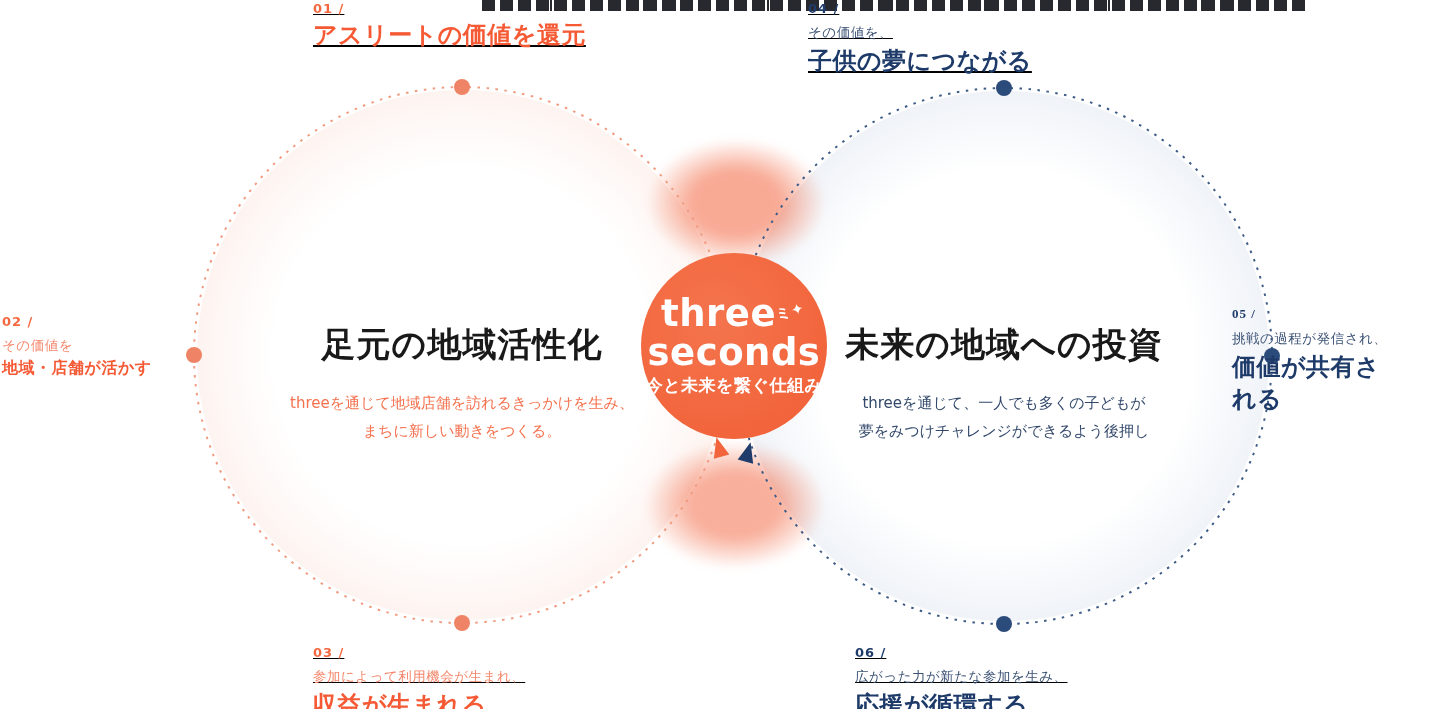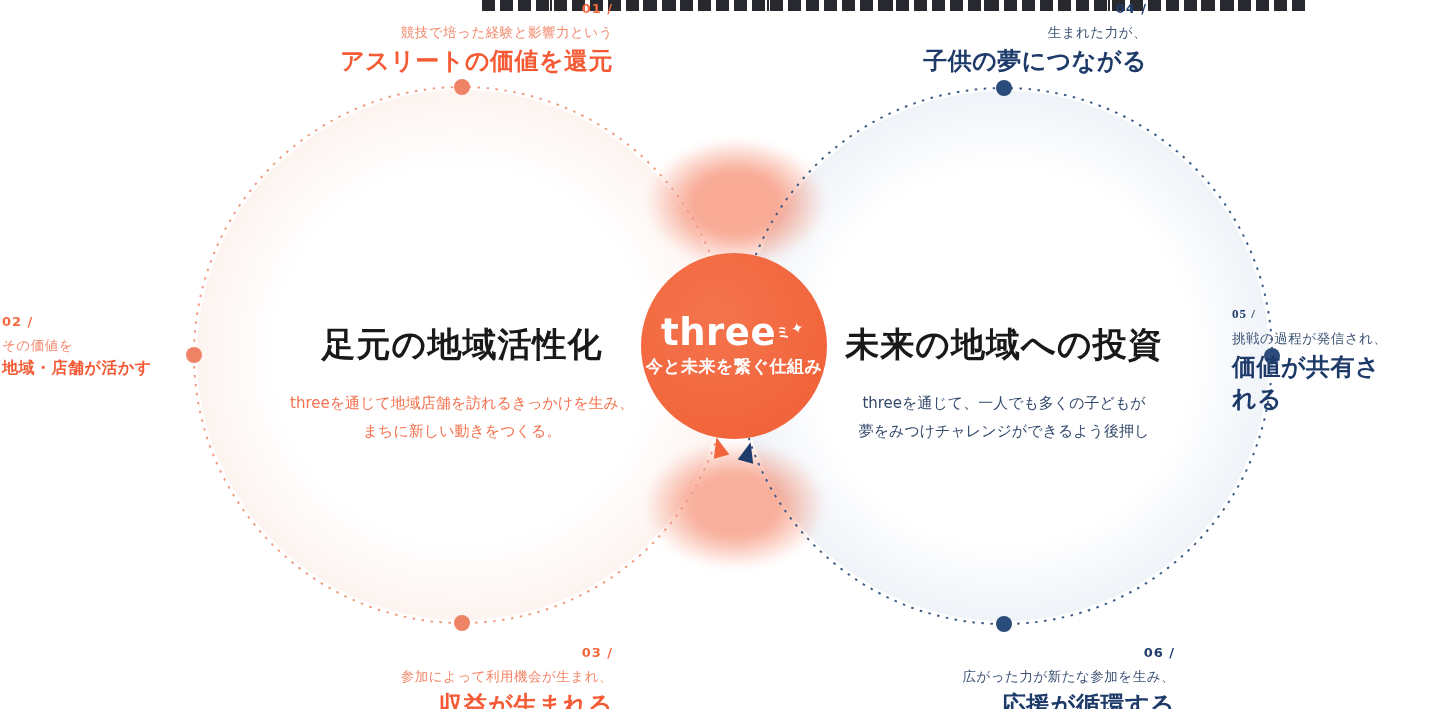--- a/index.html
+++ b/index.html
@@ -43,21 +43,21 @@
   .logo-mark{display:inline-block;font-size:15px;font-weight:700;transform:rotate(-14deg) translateY(-10px);margin-left:2px;}
   .logo-tagline{font-size:17px;font-weight:700;margin-top:2px;letter-spacing:.5px;}
   
   .circle-text{position:absolute;width:530px;text-align:center;z-index:5;}
   .circle-heading{font-size:34px;font-weight:700;color:#191919;letter-spacing:1px;}
   .circle-desc{margin-top:22px;font-size:15px;line-height:1.85;}
   .desc-left{color:#f4714e;}
   .desc-right{color:#33496b;}
   
   .step{position:absolute;z-index:7;}
-  .step-center{text-align:right;}
+  .step-center{text-align:left;text-decoration:underline;}
   .step-num{font-size:13px;font-weight:700;letter-spacing:1px;}
   .step-line{font-size:13.5px;margin-top:8px;letter-spacing:.5px;}
   .step-title{font-size:24px;font-weight:700;margin-top:3px;letter-spacing:.5px;}
   .step-orange .step-num{color:#f4683f;}
   .step-orange .step-line{color:#f4876b;}
   .step-orange .step-title{color:#f55a35;}
   .step-navy .step-num{color:#1f3c6b;}
   .step-navy .step-line{color:#3d5375;}
   .step-navy .step-title{color:#1d3a69;}
   .step-left-edge .step-title{font-size:16px;}
@@ -85,20 +85,21 @@
 
     <polygon points="711,457 719,437 727,457" fill="#F2653C" transform="rotate(-15 719 447)"></polygon>
     <polygon points="740,462 748,442 756,462" fill="#1F3C6B" transform="rotate(15 748 452)"></polygon>
   </svg>
 
   <div class="blob blob-top"></div>
   <div class="blob blob-bottom"></div>
 
   <div class="logo">
     <div class="logo-word"><span>three</span><span class="logo-mark">ミ✦</span></div>
+    <div class="logo-word">seconds</div>
     <div class="logo-tagline">今と未来を繋ぐ仕組み</div>
   </div>
 
   <div class="circle-text" style="left:739px;top:322px;">
     <div class="circle-heading">未来の地域への投資</div>
     <div class="circle-desc desc-right">
       <div>threeを通じて、一人でも多くの子どもが</div>
       <div>夢をみつけチャレンジができるよう後押し</div>
     </div>
   </div>
@@ -106,39 +107,38 @@
   <div class="circle-text" style="left:197px;top:322px;">
     <div class="circle-heading">足元の地域活性化</div>
     <div class="circle-desc desc-left">
       <div>threeを通じて地域店舗を訪れるきっかけを生み、</div>
       <div>まちに新しい動きをつくる。</div>
     </div>
   </div>
 
   <div class="step step-center step-orange" style="left:313px;top:1px;width:300px;">
     <div class="step-num">01 /</div>
-    <div class="step-line">競技で培った経験と影響力という</div>
     <div class="step-title">アスリートの価値を還元</div>
   </div>
 
   <div class="step step-orange step-left-edge" style="left:2px;top:314px;width:150px;">
     <div class="step-num">02 /</div>
     <div class="step-line">その価値を</div>
     <div class="step-title">地域・店舗が活かす</div>
   </div>
 
   <div class="step step-center step-orange" style="left:313px;top:645px;width:300px;">
     <div class="step-num">03 /</div>
     <div class="step-line">参加によって利用機会が生まれ、</div>
     <div class="step-title">収益が生まれる</div>
   </div>
 
-  <div class="step step-center step-navy" style="left:847px;top:1px;width:300px;">
+  <div class="step step-center step-navy" style="left:808px;top:1px;width:300px;">
     <div class="step-num">04 /</div>
-    <div class="step-line">生まれた力が、</div>
+    <div class="step-line">その価値を、</div>
     <div class="step-title">子供の夢につながる</div>
   </div>
 
   <div class="step step-navy" style="left:1232px;top:306px;width:166px;font-family:Liberation Serif, serif;">
     <div class="step-num">05 /</div>
     <div class="step-line">挑戦の過程が発信され、</div>
     <div class="step-title">価値が共有される</div>
   </div>
 
   <div class="step step-center step-navy" style="left:855px;top:645px;width:320px;">

